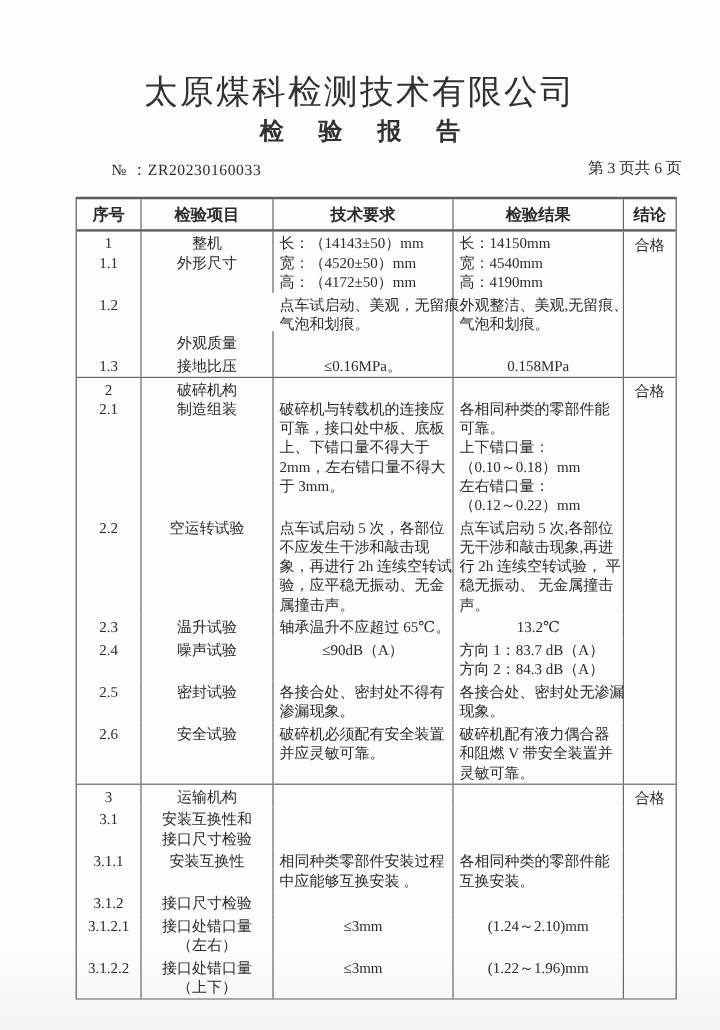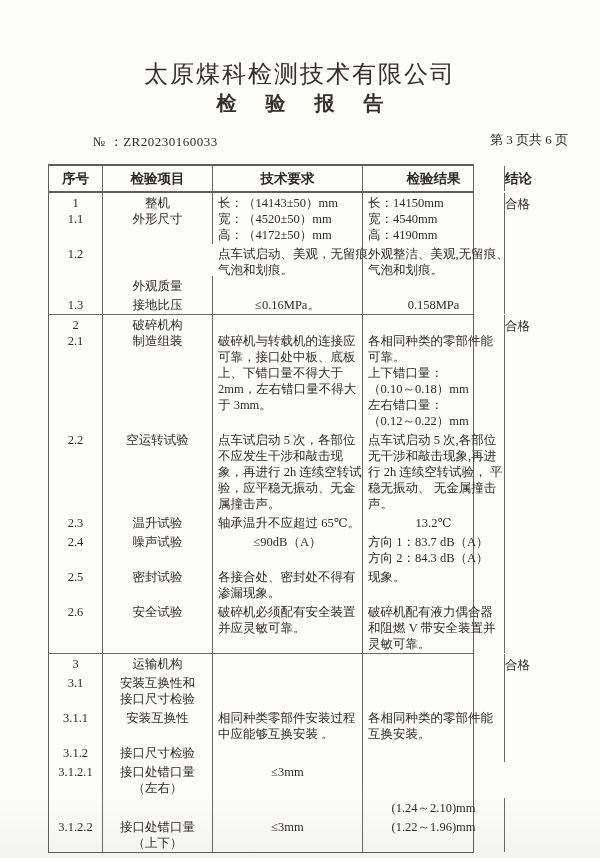--- a/index.html
+++ b/index.html
@@ -10,21 +10,21 @@
     margin:0 auto;
     background:#fdfdfc;
     background-image:linear-gradient(180deg,#fdfdfc 0%,#fdfdfc 92%,#f3f3f1 100%);
     font-family:"Liberation Serif","DejaVu Serif",serif;
     color:#2c2a27;
     overflow:hidden;
   }
   .company-title{
     margin-top:58px;
     text-align:center;
-    font-size:24px;
+    font-size:28px;
     letter-spacing:2px;
     color:#34312c;
   }
   .report-title{
     text-align:center;
     font-size:20px;
     font-weight:600;
     letter-spacing:12px;
     text-indent:12px;
     color:#34312c;
@@ -32,22 +32,22 @@
   .meta-row{
     position:absolute;
     left:63px;top:133px;
     width:505px;height:20px;
     font-size:13px;
   }
   .report-no{position:absolute;left:30px;top:0;letter-spacing:0.5px;text-align:center;}
   .page-indicator{position:absolute;right:0;top:-2px;}
   .report-table{
     position:absolute;
-    left:48px;top:164px;
-    width:426px;
+    left:63px;top:164px;
+    width:501px;
     border:1.5px solid #5f5e5b;
     border-top-width:2px;
     box-sizing:border-box;
     font-size:12.5px;
   }
   .thead{
     display:grid;
     grid-template-columns:54px 110px 150px 142px 1fr;
     border-bottom:2px solid #5f5e5b;
   }
@@ -223,20 +223,21 @@
             <div class="ln">2.5</div>
           </div>
           <div class="cell c-item" style="grid-area: 5 / 2;">
             <div class="ln">密封试验</div>
           </div>
           <div class="cell c-req" style="grid-area: 5 / 3;">
             <div class="ln">各接合处、密封处不得有</div>
             <div class="ln">渗漏现象。</div>
           </div>
           <div class="cell c-res" style="grid-area: 5 / 4;">
+            <div class="ln">各接合处、密封处无渗漏</div>
             <div class="ln">现象。</div>
           </div>
           <div class="cell c-no" style="grid-area: 6 / 1;">
             <div class="ln">2.6</div>
           </div>
           <div class="cell c-item" style="grid-area: 6 / 2;">
             <div class="ln">安全试验</div>
           </div>
           <div class="cell c-req" style="grid-area: 6 / 3;">
             <div class="ln">破碎机必须配有安全装置</div>
@@ -292,21 +293,21 @@
           <div class="cell c-no" style="grid-area: 5 / 1;">
             <div class="ln">3.1.2.1</div>
           </div>
           <div class="cell c-item" style="grid-area: 5 / 2;">
             <div class="ln">接口处错口量</div>
             <div class="ln">（左右）</div>
           </div>
           <div class="cell c-req center" style="grid-area: 5 / 3;">
             <div class="ln">≤3mm</div>
           </div>
-          <div class="cell c-res center" style="grid-area: 5 / 4; margin-top: 36px;">
+          <div class="cell c-res center" style="grid-area: 5 / 4;">
             <div class="ln">(1.24～2.10)mm</div>
           </div>
           <div class="cell c-no" style="grid-area: 6 / 1;">
             <div class="ln">3.1.2.2</div>
           </div>
           <div class="cell c-item" style="grid-area: 6 / 2;">
             <div class="ln">接口处错口量</div>
             <div class="ln">（上下）</div>
           </div>
           <div class="cell c-req center" style="grid-area: 6 / 3;">

